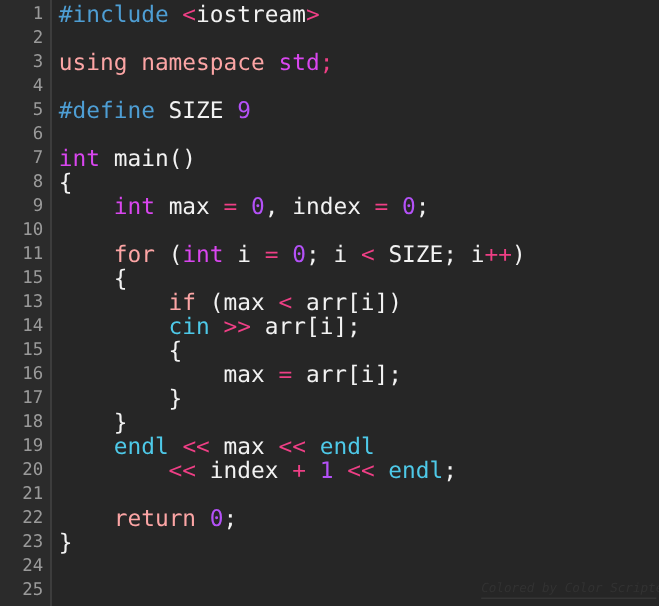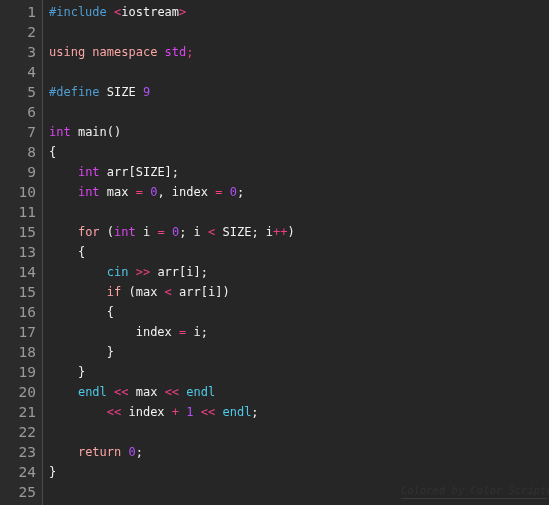--- a/index.html
+++ b/index.html
@@ -45,21 +45,21 @@
     flex: 1 1 auto;
     padding-top: 2px;
     padding-left: 6px;
     box-sizing: border-box;
     height: 505px;
     overflow: hidden;
   }
   .code-line {
     height: 20px;
     line-height: 20px;
-    font-size: 12px;
+    font-size: 19px;
     white-space: pre;
     color: #e8e8e8;
     letter-spacing: 0px;
   }
   .t-plain   { color: #f2f2f2; }
   .t-keyword { color: #fca5a5; }
   .t-type    { color: #d946ef; }
   .t-pre     { color: #4e9ed4; }
   .t-builtin { color: #4ec9e8; }
   .t-number  { color: #b451f7; }
@@ -117,29 +117,28 @@
 
   <div id="code">
       <div class="code-line"><span class="t-pre">#include</span><span class="t-plain"> </span><span class="t-op">&lt;</span><span class="t-plain">iostream</span><span class="t-op">&gt;</span></div>
       <div class="code-line">&nbsp;</div>
       <div class="code-line"><span class="t-keyword">using namespace</span><span class="t-plain"> </span><span class="t-type">std</span><span class="t-op">;</span></div>
       <div class="code-line">&nbsp;</div>
       <div class="code-line"><span class="t-pre">#define</span><span class="t-plain"> SIZE </span><span class="t-number">9</span></div>
       <div class="code-line">&nbsp;</div>
       <div class="code-line"><span class="t-type">int</span><span class="t-plain"> main()</span></div>
       <div class="code-line"><span class="t-plain">{</span></div>
-      <div class="code-line"><span class="t-plain">    </span><span class="t-type">int</span><span class="t-plain"> arr[SIZE];</span></div>
       <div class="code-line"><span class="t-plain">    </span><span class="t-type">int</span><span class="t-plain"> max </span><span class="t-op">=</span><span class="t-plain"> </span><span class="t-number">0</span><span class="t-plain">, index </span><span class="t-op">=</span><span class="t-plain"> </span><span class="t-number">0</span><span class="t-plain">;</span></div>
       <div class="code-line">&nbsp;</div>
       <div class="code-line"><span class="t-plain">    </span><span class="t-keyword">for</span><span class="t-plain"> (</span><span class="t-type">int</span><span class="t-plain"> i </span><span class="t-op">=</span><span class="t-plain"> </span><span class="t-number">0</span><span class="t-plain">; i </span><span class="t-op">&lt;</span><span class="t-plain"> SIZE; i</span><span class="t-op">++</span><span class="t-plain">)</span></div>
       <div class="code-line"><span class="t-plain">    {</span></div>
+      <div class="code-line"><span class="t-plain">        </span><span class="t-keyword">if</span><span class="t-plain"> (max </span><span class="t-op">&lt;</span><span class="t-plain"> arr[i])</span></div>
       <div class="code-line"><span class="t-plain">        </span><span class="t-builtin">cin</span><span class="t-plain"> </span><span class="t-op">&gt;&gt;</span><span class="t-plain"> arr[i];</span></div>
-      <div class="code-line"><span class="t-plain">        </span><span class="t-keyword">if</span><span class="t-plain"> (max </span><span class="t-op">&lt;</span><span class="t-plain"> arr[i])</span></div>
       <div class="code-line"><span class="t-plain">        {</span></div>
-      <div class="code-line"><span class="t-plain">            index </span><span class="t-op">=</span><span class="t-plain"> i;</span></div>
+      <div class="code-line"><span class="t-plain">            max </span><span class="t-op">=</span><span class="t-plain"> arr[i];</span></div>
       <div class="code-line"><span class="t-plain">        }</span></div>
       <div class="code-line"><span class="t-plain">    }</span></div>
       <div class="code-line"><span class="t-plain">    </span><span class="t-builtin">endl</span><span class="t-plain"> </span><span class="t-op">&lt;&lt;</span><span class="t-plain"> max </span><span class="t-op">&lt;&lt;</span><span class="t-plain"> </span><span class="t-builtin">endl</span></div>
       <div class="code-line"><span class="t-plain">        </span><span class="t-op">&lt;&lt;</span><span class="t-plain"> index </span><span class="t-op">+</span><span class="t-plain"> </span><span class="t-number">1</span><span class="t-plain"> </span><span class="t-op">&lt;&lt;</span><span class="t-plain"> </span><span class="t-builtin">endl</span><span class="t-plain">;</span></div>
       <div class="code-line">&nbsp;</div>
       <div class="code-line"><span class="t-plain">    </span><span class="t-keyword">return</span><span class="t-plain"> </span><span class="t-number">0</span><span class="t-plain">;</span></div>
       <div class="code-line"><span class="t-plain">}</span></div>
     </div>
 
   <div id="watermark">Colored by Color Scripter</div>

